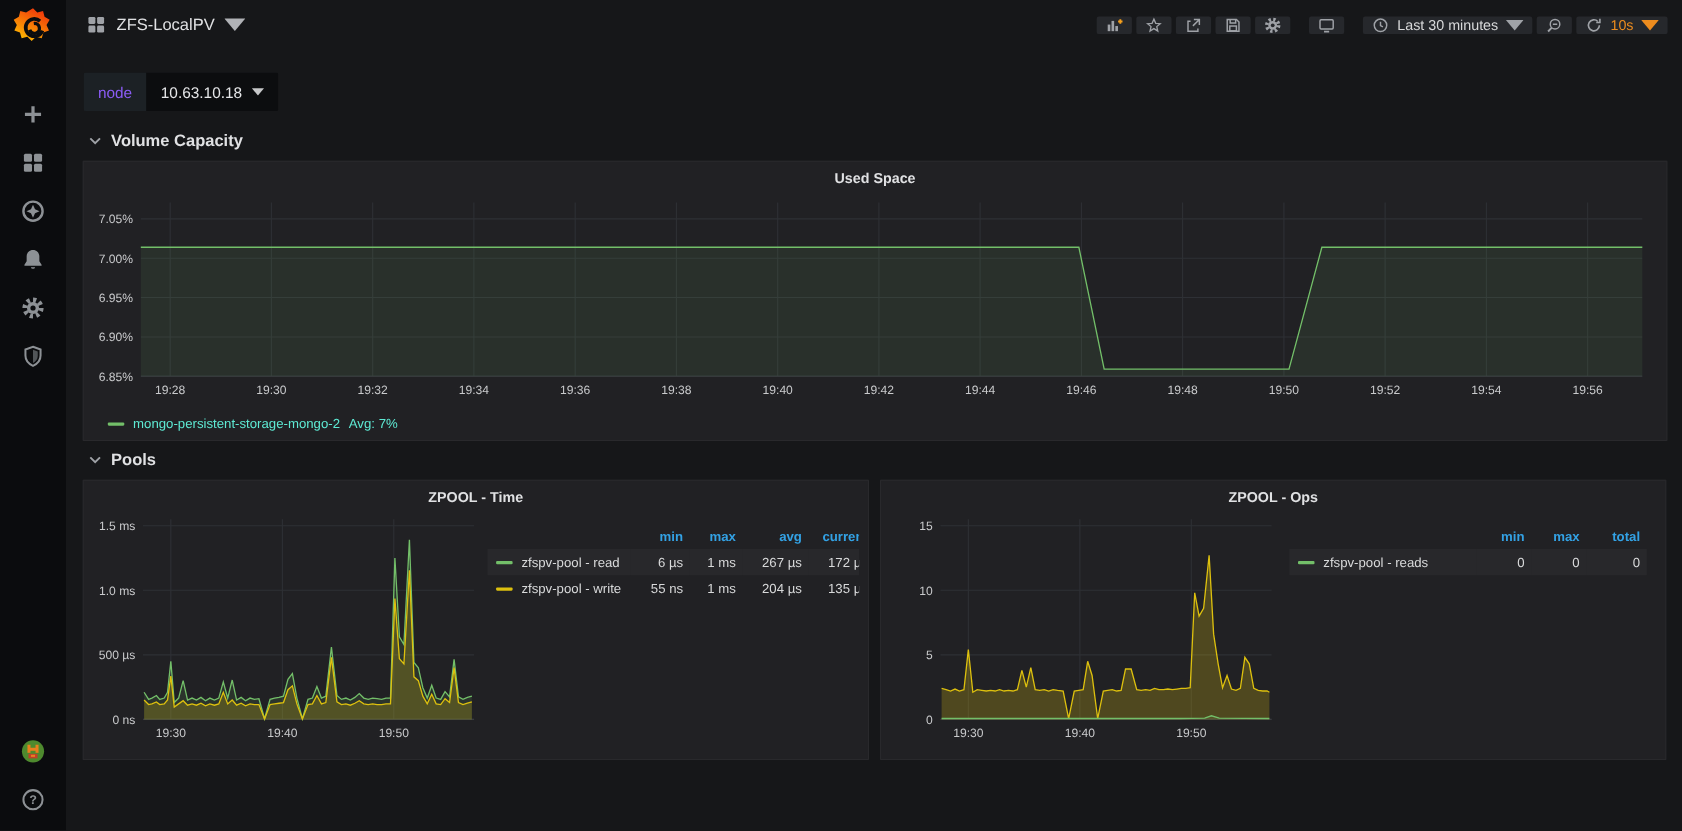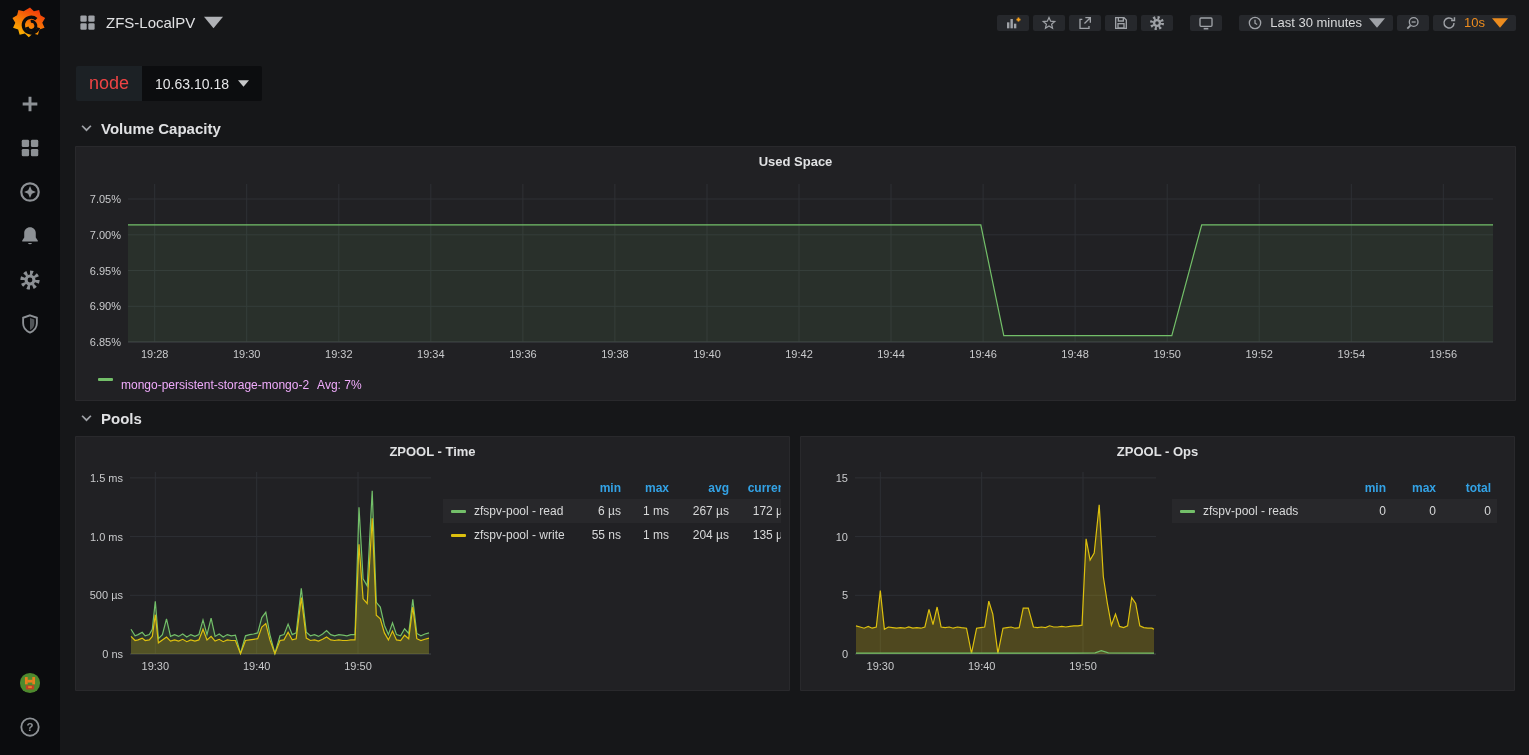--- a/index.html
+++ b/index.html
@@ -34,36 +34,36 @@
              font-family:inherit; }
   .nav-btn svg { width:16px; height:16px; }
   .gap-l { margin-left:13px; }
   .tp-text { color:#d8d9da; font-weight:500; }
   .refresh-val { color:#ed8c1e; font-weight:500; }
 
   
   .content { padding:8px 13px 0 15px; overflow:hidden; }
   .var-row { margin:13px 0 10px 1px; }
   .var-chip { display:inline-flex; height:35px; border-radius:2px; overflow:hidden; cursor:pointer; }
-  .var-label { background:#1c2125; color:#ef4444; padding:0 13px; display:flex; align-items:center; font-size:18px; }
+  .var-label { background:#1c2125; color:#8b5cf6; padding:0 13px; display:flex; align-items:center; font-size:14px; }
   .var-value { background:#0c0d0f; color:#e6e7e9; padding:0 13px; display:flex; align-items:center; gap:9px; font-size:14px; font-weight:500; }
 
   .section-row { display:flex; align-items:center; gap:9px; padding:9px 2px 9px 6px; font-weight:bold; font-size:15px; color:#e0e1e3; cursor:pointer; }
   .chev { width:11px; height:7px; }
 
   .panel { background:#212124; border:1px solid rgba(255,255,255,0.04); border-radius:1px; }
   .panel-title { text-align:center; font-size:13px; font-weight:bold; color:#e0e1e3; padding:7px 0 3px; cursor:pointer; }
   .panel-used { width:1441px; height:255px; }
   .pools-row { display:flex; gap:10px; }
   .panel-half { width:715px; height:255px; }
   .panel-body { display:flex; padding:0 8px; }
 
   svg.chart text { fill:#c9cacc; font-size:11px; font-family:"Liberation Sans",sans-serif; }
 
-  .us-legend { display:flex; gap:8px; padding:3px 0 0 22px; font-size:12px; color:#f0abfc; }
+  .us-legend { display:flex; align-items:center; gap:8px; padding:3px 0 0 22px; font-size:12px; color:#5eead4; }
   .swatch { display:inline-block; width:15px; height:3px; border-radius:1px; }
   .sw-green { background:#73bf69; }
   .sw-yellow { background:#ddc00e; }
 
   .legend-clip { overflow:hidden; margin-left:auto; margin-top:16px; }
   .legend-clip.time { width:338px; }
   .legend-clip.ops { width:330px; margin-right:4px; }
   table.legend-table { border-collapse:collapse; table-layout:fixed; font-size:12px; }
   table.time-t { width:352px; }
   table.ops-t { width:325px; }

